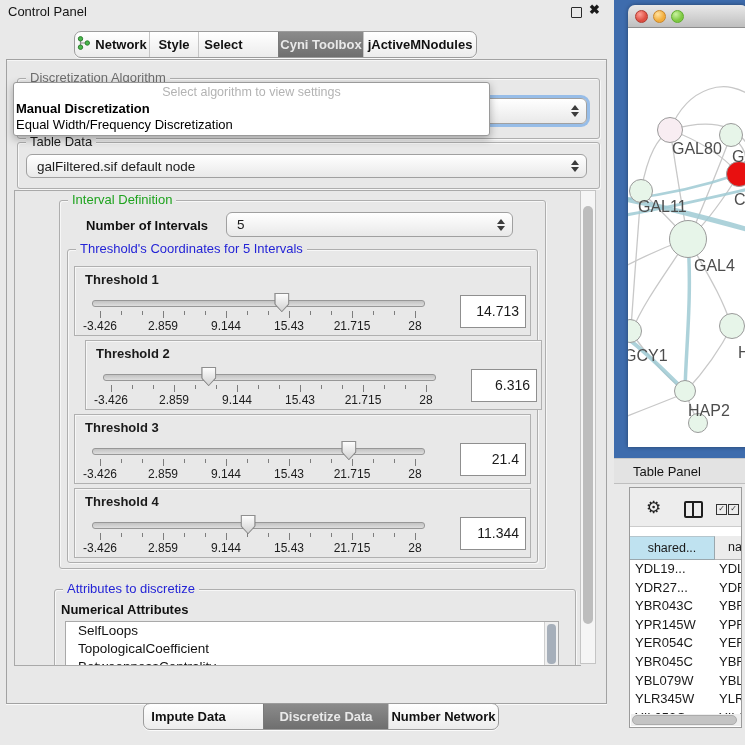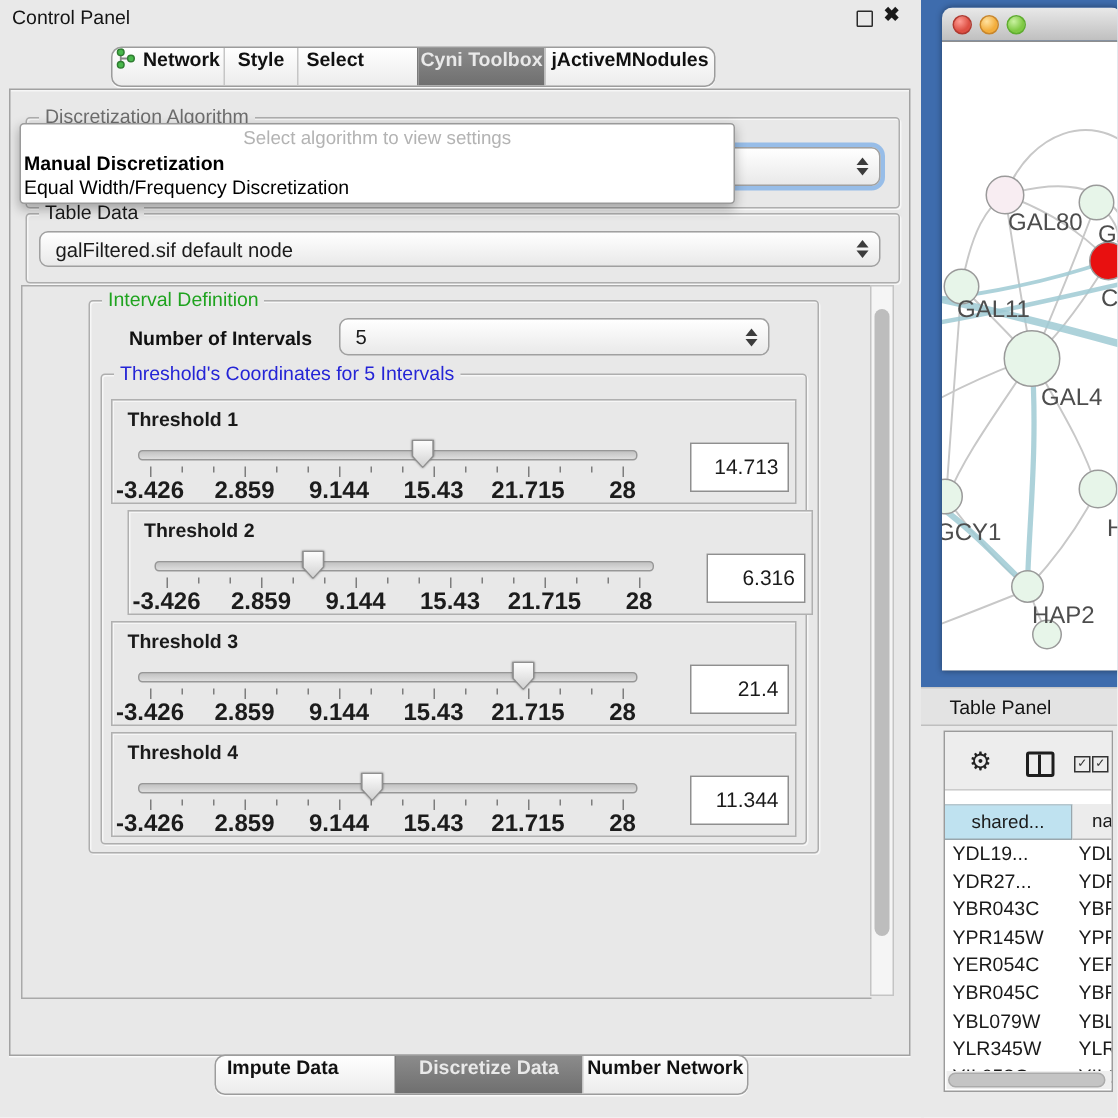--- a/index.html
+++ b/index.html
@@ -9,21 +9,21 @@
 
   
   #left-panel{left:0;top:0;width:614px;height:745px;background:#e9e9e9;border-right:2px solid #d6d6d6;}
   #titlebar{left:0;top:0;width:614px;height:24px;}
   #panel-title{left:8px;top:4px;font-size:13px;color:#141414;}
   #float-icon{left:571px;top:7px;width:9px;height:9px;border:1.6px solid #2b2b2b;border-radius:1px;}
   #close-icon{left:589px;top:2px;font-size:13px;font-weight:bold;color:#1a1a1a;}
 
   .segbar{display:flex;height:25px;border:1px solid #9c9c9c;border-radius:7px;overflow:hidden;
           background:linear-gradient(#ffffff,#ececec);box-shadow:0 1px 0 rgba(255,255,255,.8);}
-  .seg{display:flex;align-items:flex-start;justify-content:center;font-size:13px;font-weight:bold;
+  .seg{display:flex;align-items:center;justify-content:center;font-size:13px;font-weight:bold;
        color:#111;border-left:1px solid #c6c6c6;box-sizing:border-box;gap:5px;}
   .seg:first-child{border-left:none;}
   .seg.selected{background:linear-gradient(#8b8b8b,#6f6f6f);color:#e9e9e9;border-left-color:#7a7a7a;margin-left:30px;}
   #top-tabs{left:74px;top:31px;}
   #bottom-tabs{left:143px;top:703px;}
 
   #content-panel{left:6px;top:59px;width:599px;height:643px;background:#e8e8e8;
       border:1px solid #a2a2a2;box-shadow:inset 0 1px 0 #f6f6f6, 0 1px 0 #fafafa;}
 
   .groupbox{position:absolute;border:1px solid #aeaeae;border-radius:3px;
@@ -58,21 +58,21 @@
   .bold-label{position:absolute;font-size:13px;font-weight:bold;color:#111;}
 
   .th-panel{position:absolute;left:6px;width:457px;height:70px;border:1px solid #b0b0b0;
             background:#e8e8e8;box-sizing:border-box;box-shadow:inset 1px 1px 0 rgba(255,255,255,.6);}
   .th-label{position:absolute;left:10px;top:5px;font-size:13px;font-weight:bold;}
   .groove{position:absolute;left:17px;top:33px;width:331px;height:5px;border:1px solid #979797;
           border-radius:3px;background:linear-gradient(#c2c2c2,#dedede);}
   .tick{position:absolute;width:1px;background:#7d7d7d;}
   .tick.minor{top:44px;height:4px;}
   .tick.major{top:44px;height:7px;}
-  .tick-label{position:absolute;top:52px;transform:translateX(-50%);font-size:16px;font-weight:bold;color:#1c1c1c;white-space:nowrap;}
+  .tick-label{position:absolute;top:52px;transform:translateX(-50%);font-size:12px;font-weight:normal;color:#1c1c1c;white-space:nowrap;}
   .thumbwrap{position:absolute;top:26px;width:15px;height:19px;transform:translateX(-50%);
              filter:drop-shadow(0 0 0.6px #6f6f6f);}
   .thumbwrap .t-outer{width:15px;height:19px;background:#8f8f8f;
              clip-path:polygon(0 0,100% 0,100% 58%,50% 100%,0 58%);}
   .thumbwrap .t-inner{position:absolute;left:1px;top:1px;width:13px;height:17px;
              background:linear-gradient(#fdfdfd,#d2d2d2);
              clip-path:polygon(0 0,100% 0,100% 58%,50% 100%,0 58%);}
   .value-box{position:absolute;left:385px;top:28px;width:66px;height:33px;background:#ffffff;
              border:1px solid #8f8f8f;box-sizing:border-box;font-size:14px;text-align:right;
              line-height:31px;padding-right:6px;}
@@ -334,20 +334,34 @@
                   <div class="thumbwrap" style="left: 173.048px;">
                     <div class="t-outer"></div>
                     <div class="t-inner"></div>
                   </div>
                   <div class="value-box">11.344</div>
                 </div>
               </div>
           </div>
         </div>
 
+        <div class="groupbox" id="attr-group" style="left:39px;top:398px;width:520px;height:110px;">
+          <span class="gb-title blue">Attributes to discretize</span>
+          <span class="bold-label" style="left:6px;top:12px;">Numerical Attributes</span>
+          <div id="attr-list">
+            <div id="attr-items">
+                <div class="attr-item">SelfLoops</div>
+                <div class="attr-item">TopologicalCoefficient</div>
+                <div class="attr-item">BetweennessCentrality</div>
+              </div>
+            <div id="attr-vscroll">
+                <div class="thumb"></div>
+              </div>
+          </div>
+        </div>
 
       </div>
 
       <div id="panel-vscroll" class="abs">
         <div class="thumb"></div>
       </div>
 
 
     </div>
 

